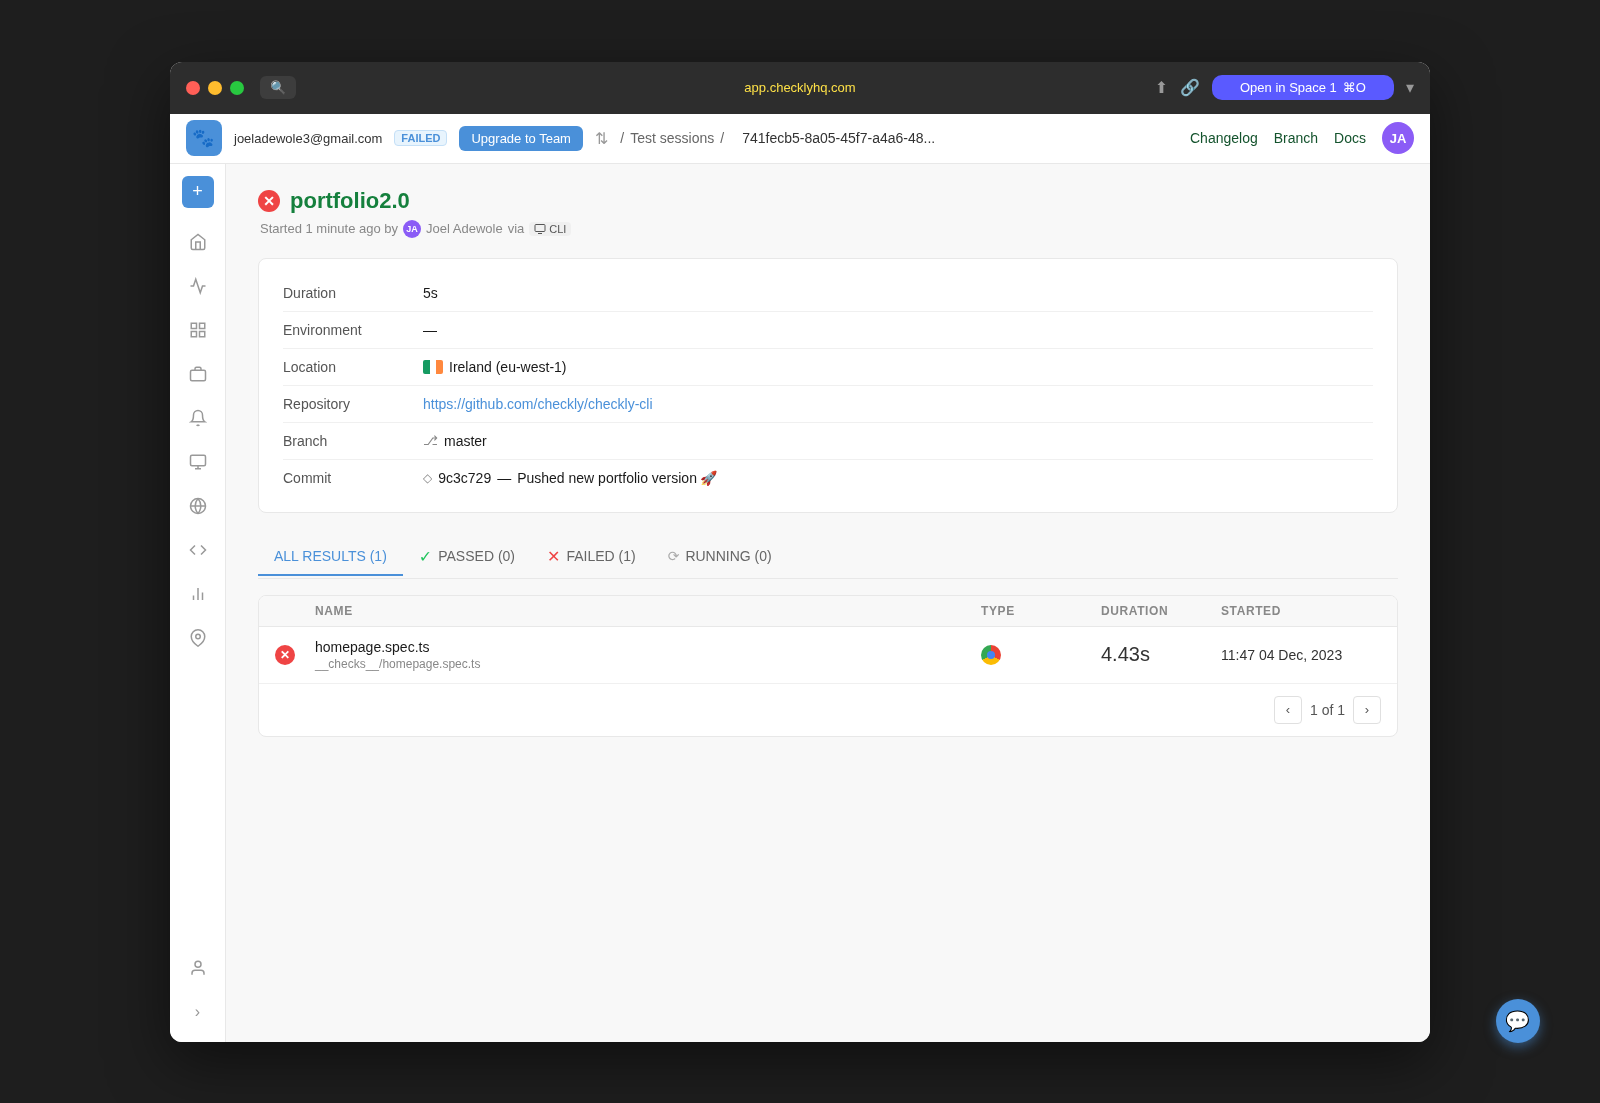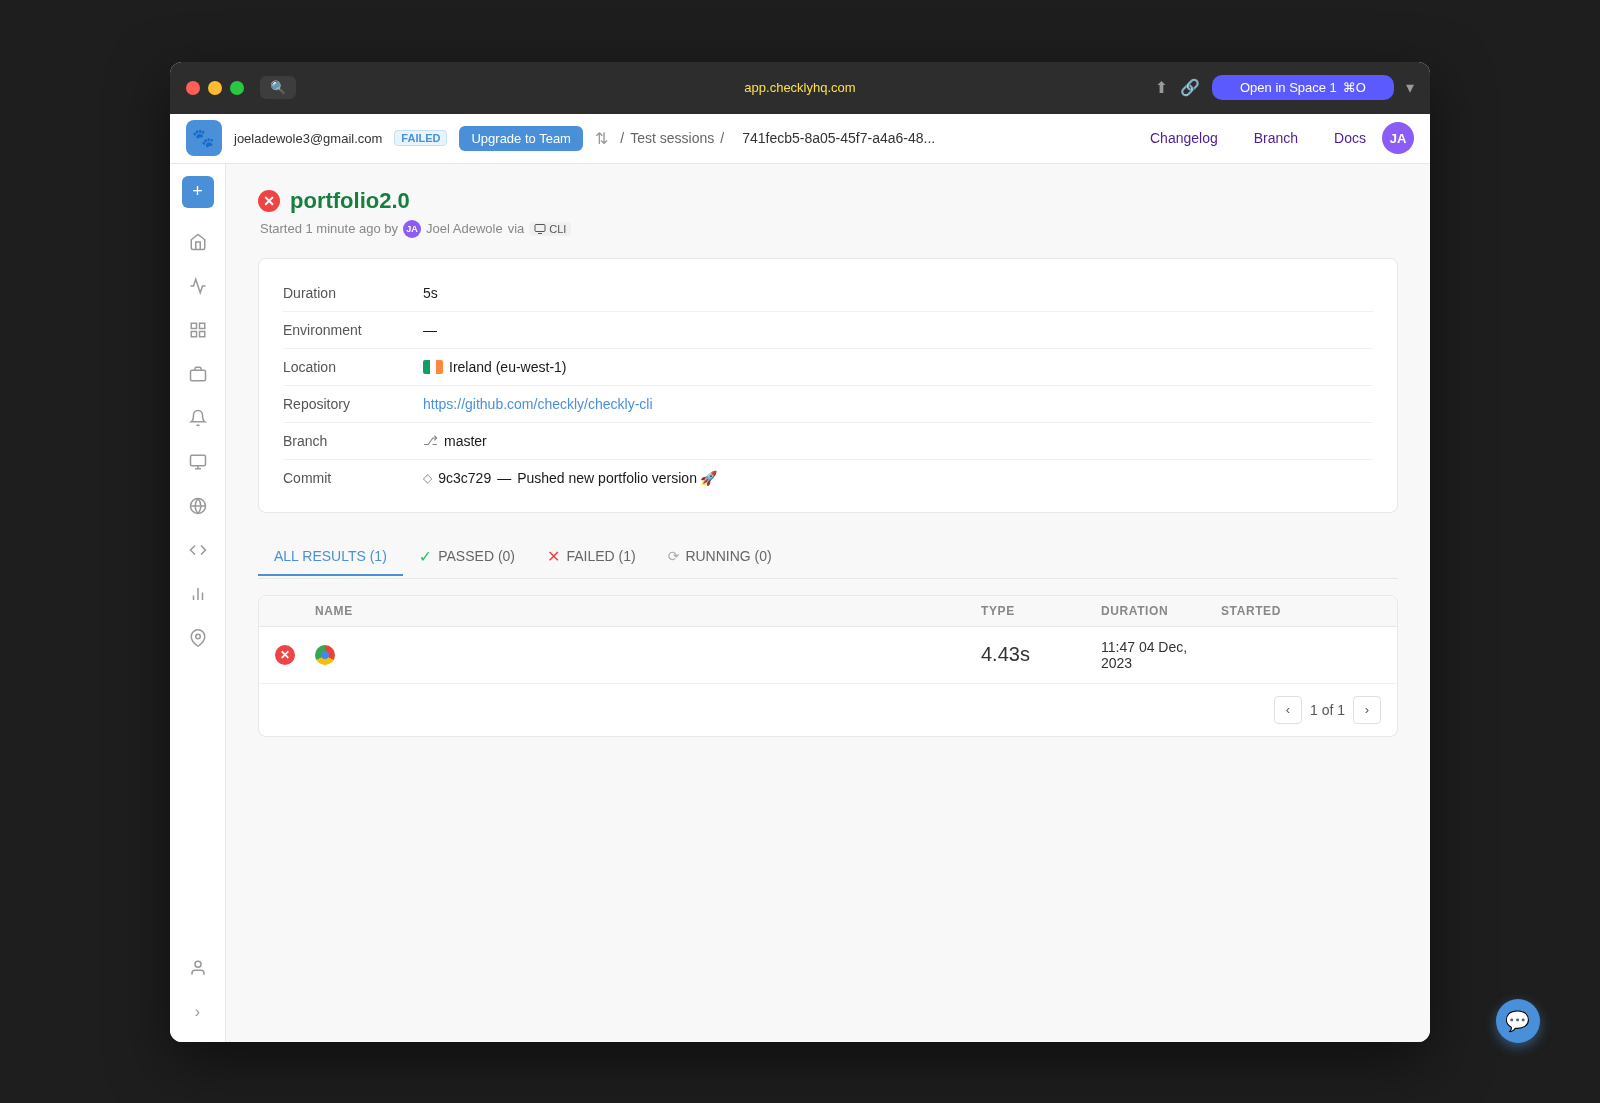--- a/index.html
+++ b/index.html
@@ -140,23 +140,22 @@
     }
     .appbar-right {
       margin-left: auto;
       display: flex;
       align-items: center;
       gap: 16px;
       font-size: 14px;
       color: #555;
     }
     .appbar-right a {
-      color: #4c1d95;
+      color: #14532d;
       text-decoration: none;
-      margin-left: 20px;
     }
     .avatar {
       width: 32px;
       height: 32px;
       border-radius: 50%;
       background: #8b5cf6;
       display: flex;
       align-items: center;
       justify-content: center;
       color: white;
@@ -673,20 +672,24 @@
           <div class="th">TYPE</div>
           <div class="th">DURATION</div>
           <div class="th">STARTED</div>
         </div>
 
         <div class="table-row">
           <div>
             <div class="row-status-icon">✕</div>
           </div>
           <div>
+            <div class="row-name">homepage.spec.ts</div>
+            <div class="row-subname">__checks__/homepage.spec.ts</div>
+          </div>
+          <div>
             <div class="chrome-icon"></div>
           </div>
           <div class="row-duration">4.43s</div>
           <div class="row-started">11:47 04 Dec, 2023</div>
         </div>
 
         <div class="pagination">
           <button class="pag-btn">‹</button>
           <span>1 of 1</span>
           <button class="pag-btn">›</button>

